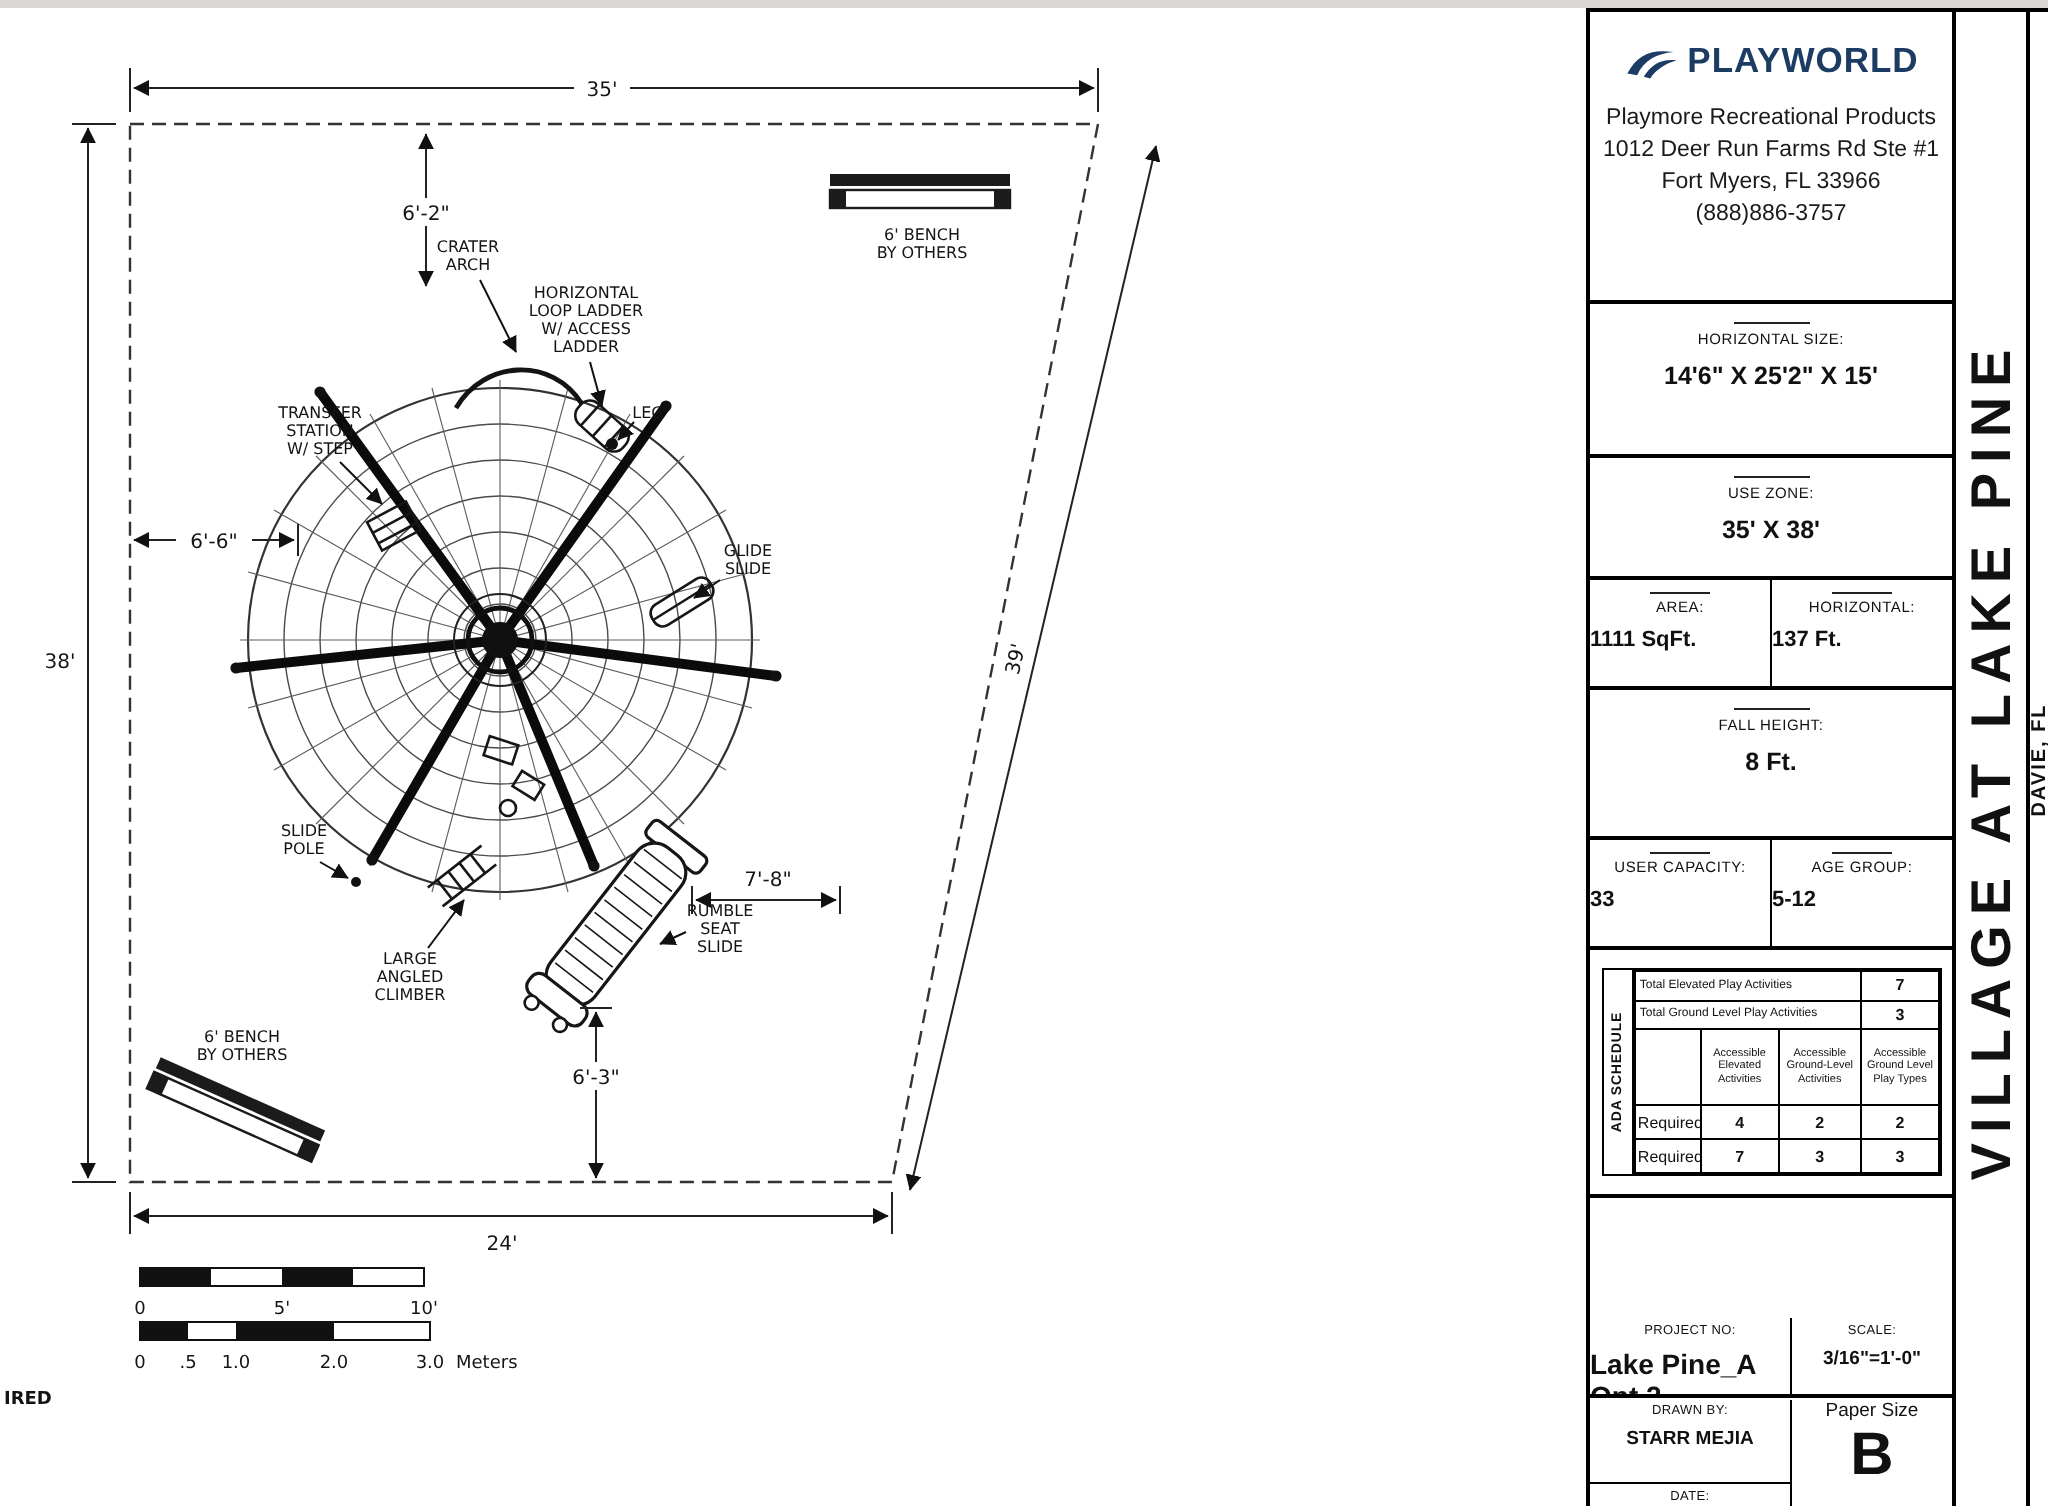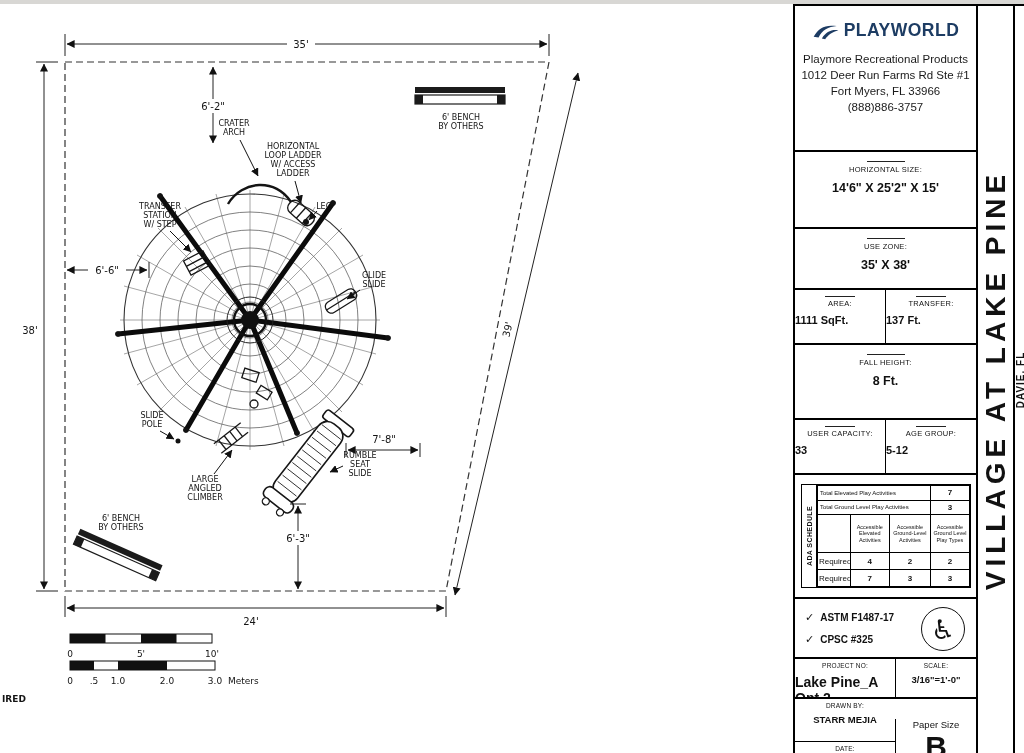--- a/index.html
+++ b/index.html
@@ -81,21 +81,21 @@
   .cols2{display:flex;height:100%}
   .c-left{width:100px;height:100%}
   .c-right{flex:1;height:100%;border-left:1.5px solid #000}
   .sl2{font-size:6.5px;text-align:center;margin-top:3px;letter-spacing:.2px}
   .pv{font-size:14px;font-weight:bold;text-align:left;margin-top:5px}
   .pv2{font-size:9.5px;font-weight:bold;text-align:center;margin-top:5px}
   .r10-left{width:100px;height:100%;float:left}
   .r10-right{margin-left:100px;height:100%;border-left:1.5px solid #000;text-align:center}
   .sub.a{height:40px;border-bottom:1.5px solid #000}
   .sv3{font-size:9.5px;font-weight:bold;text-align:center;margin-top:5px}
-  .ps-lbl{font-size:9.5px;margin-top:20px}
+  .ps-lbl{font-size:9.5px;margin-top:1px}
   .ps-val{font-size:30px;font-weight:bold;line-height:1;margin-top:2px}
   
   .vstrip1{position:absolute;left:976px;top:4px;width:37px;height:749px;border-left:2px solid #000;border-top:2px solid #000;background:#fff}
   .vstrip2{position:absolute;left:1013px;top:4px;width:11px;height:749px;border-left:2px solid #000;border-top:2px solid #000;background:#fff}
   .vtext{position:absolute;left:50%;top:50%;transform:translate(-50%,-50%) rotate(-90deg);white-space:nowrap}
   .vstrip1 .vtext{font-size:28px;font-weight:bold;letter-spacing:5px}
   .vstrip2 .vtext{font-size:10px;font-weight:600;letter-spacing:1px}
 </style>
 </head>
 <body>
@@ -373,21 +373,21 @@
 
   <div class="tb-row r4">
     <div class="cols">
       <div class="col">
         <div class="tick sm"></div>
         <div class="sl">AREA:</div>
         <div class="sv2">1111 SqFt.</div>
       </div>
       <div class="col">
         <div class="tick sm"></div>
-        <div class="sl">TRANSFER:</div>
+        <div class="sl">HORIZONTAL:</div>
         <div class="sv2">137 Ft.</div>
       </div>
     </div>
   </div>
 
   <div class="tb-row r5">
     <div class="tick"></div>
     <div class="sl">FALL HEIGHT:</div>
     <div class="sv">8 Ft.</div>
   </div>
@@ -444,35 +444,20 @@
           <td class="stub">Required</td>
           <td>7</td>
           <td>3</td>
           <td>3</td>
         </tr>
       </tbody>
         </table>
     </div>
   </div>
 
-  <div class="tb-row r8">
-    <div class="comp">
-      <div class="comp-left">
-        <div class="citem">
-          <span class="chk">✓</span><span>ASTM F1487-17</span>
-        </div>
-        <div class="citem">
-          <span class="chk">✓</span><span>CPSC #325</span>
-        </div>
-      </div>
-      <div class="wheel">
-        <span>♿</span>
-      </div>
-    </div>
-  </div>
 
   <div class="tb-row r9">
     <div class="cols2">
       <div class="c-left">
         <div class="sl2">PROJECT NO:</div>
         <div class="pv">Lake Pine_A Opt 2</div>
       </div>
       <div class="c-right">
         <div class="sl2">SCALE:</div>
         <div class="pv2">3/16"=1'-0"</div>

